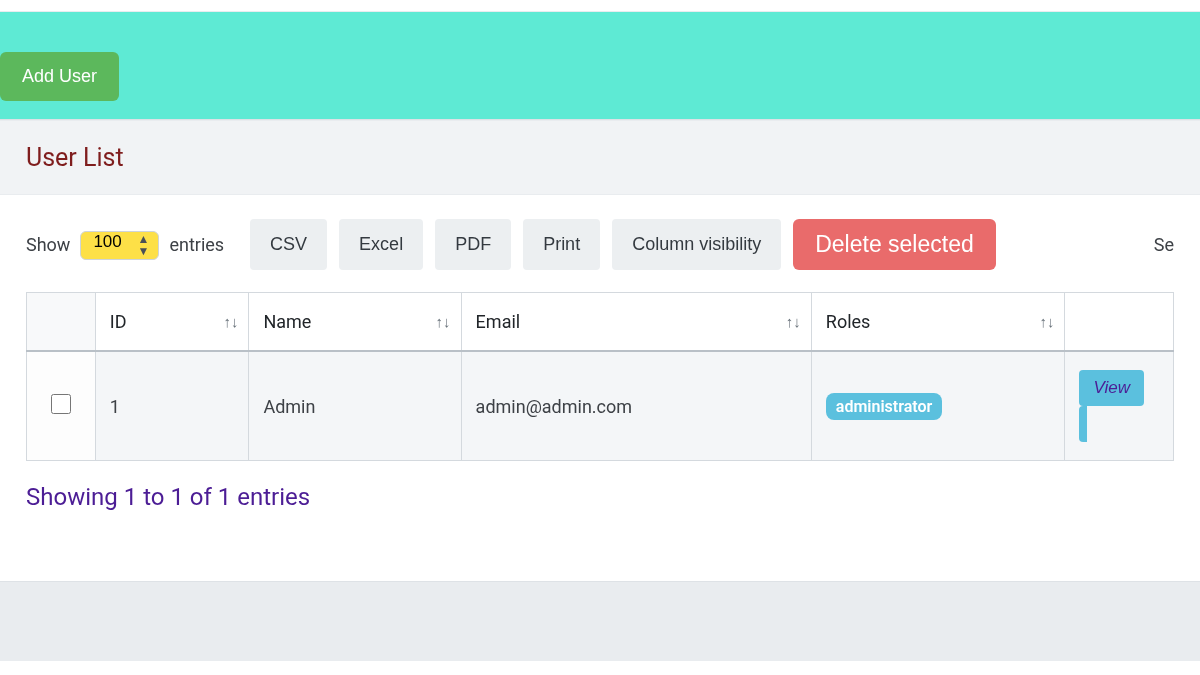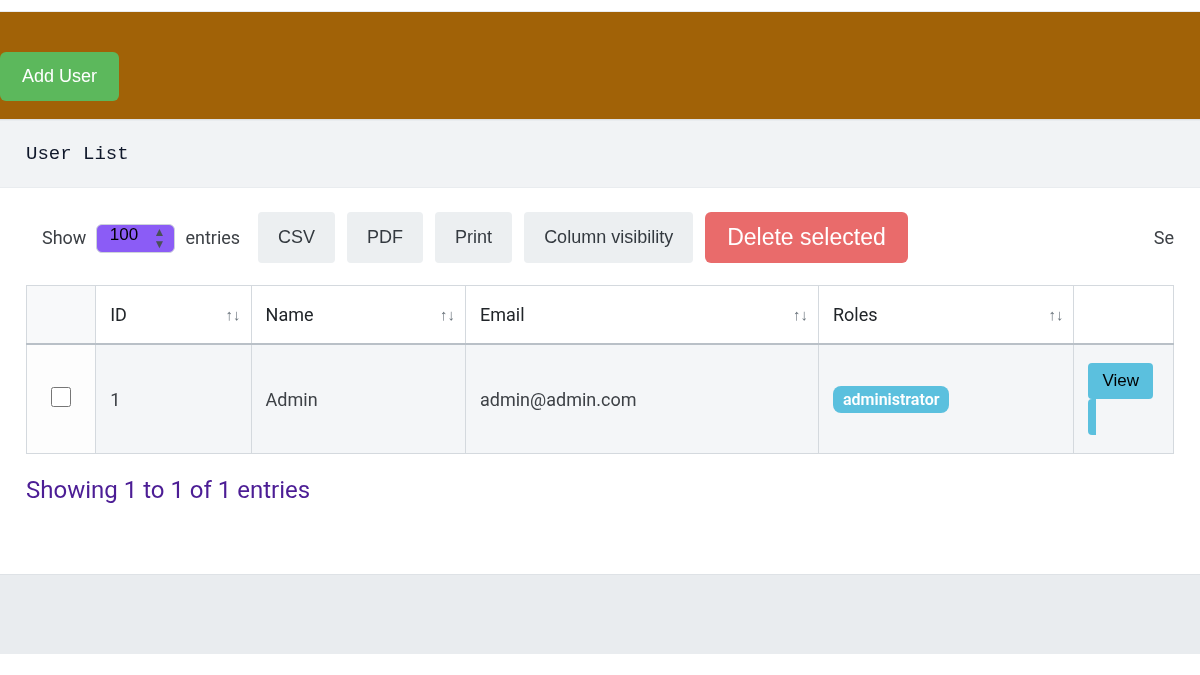--- a/index.html
+++ b/index.html
@@ -1,42 +1,42 @@
 <!DOCTYPE html>
 <html><head>
   <meta charset="utf-8">
   <style>
     * { box-sizing: border-box; margin: 0; padding: 0; }
     body { font-family: -apple-system, BlinkMacSystemFont, "Segoe UI", Roboto, sans-serif; font-size: 18px; color: #212529; background: #fff; width: 1200px; height: 675px; overflow: hidden; }
     .topbar { height: 12px; background: #fff; border-bottom: 1px solid #e9ecef; }
-    .gray-band { background: #a16207; padding: 40px 0 18px 0; border-bottom: 1px solid #dee2e6; }
+    .gray-band { background: #5eead4; padding: 40px 0 18px 0; border-bottom: 1px solid #dee2e6; }
     .add-btn { background: #5cb85c; color: #fff; border: none; border-radius: 6px; padding: 14px 22px; font-size: 18px; cursor: pointer; margin-left: 0; }
     .card-header { background: #f1f3f5; border-top: 1px solid #e9ecef; border-bottom: 1px solid #e9ecef; padding: 22px 26px; }
-    .card-header h2 { font-size: 19px; font-weight: 400; color: #0f172a; font-family: Liberation Mono, monospace; }
+    .card-header h2 { font-size: 25px; font-weight: 400; color: #7f1d1d; }
     .card-body { background: #fff; padding: 24px 26px 40px 26px; }
-    .controls { display: flex; align-items: center; flex-wrap: nowrap; gap: 12px; margin-bottom: 22px; margin-left: 16px; }
+    .controls { display: flex; align-items: center; flex-wrap: nowrap; gap: 20px; margin-bottom: 22px; }
     .length-ctrl { display: flex; align-items: center; gap: 10px; margin-right: 6px; }
     .length-ctrl label { color: #3d4146; }
     .select-wrap { position: relative; display: inline-block; }
-    .select-wrap select { appearance: none; -webkit-appearance: none; border: 1px solid #ced4da; border-radius: 6px; padding: 0 36px 8px 12px; font-size: 17px; background: #8b5cf6; cursor: pointer; text-align: center; }
+    .select-wrap select { appearance: none; -webkit-appearance: none; border: 1px solid #ced4da; border-radius: 6px; padding: 0 36px 8px 12px; font-size: 17px; background: #fde047; cursor: pointer; }
     .select-caret { position: absolute; right: 10px; top: 50%; transform: translateY(-50%); pointer-events: none; font-size: 12px; line-height: 1; color: #495057; }
     .btn-group { display: flex; gap: 12px; }
     .btn-light { background: #eceff1; color: #343a40; border: none; border-radius: 4px; padding: 12px 20px; font-size: 18px; cursor: pointer; }
     .btn-danger { background: #e96b6b; color: #fff; border: none; border-radius: 6px; padding: 12px 22px; font-size: 23px; cursor: pointer; }
     .search-ctrl { margin-left: auto; color: #3d4146; white-space: nowrap; }
     .dt-table { width: 100%; border-collapse: collapse; border: 1px solid #d4d9de; }
     .dt-table thead th { background: #fff; border: 1px solid #d4d9de; border-bottom: 2px solid #b9c0c7; padding: 18px 14px; text-align: left; font-weight: 400; font-size: 18px; color: #212529; position: relative; }
     .dt-table thead th.checkbox-col { width: 70px; background: #f8f9fa; }
     .sort-icons { position: absolute; right: 10px; top: 50%; transform: translateY(-50%); font-size: 15px; color: #6c757d; pointer-events: none; }
     .dt-table tbody td { border: 1px solid #d4d9de; padding: 18px 14px; vertical-align: middle; font-size: 18px; color: #3d4146; }
     .dt-table tbody tr { background: #f4f6f8; }
     .dt-table tbody td.checkbox-cell { background: #fdfdfd; text-align: center; }
     input[type="checkbox"].row-check { width: 20px; height: 20px; cursor: pointer; }
     .badge { display: inline-block; background: #5bc0de; color: #fff; font-size: 16px; font-weight: 600; padding: 4px 10px; border-radius: 8px; }
-    .btn-info { background: #5bc0de; color: #000000; border: none; border-radius: 4px; padding: 8px 14px; font-size: 17px; cursor: pointer; margin-right: 6px; }
+    .btn-info { background: #5bc0de; color: #4c1d95; border: none; border-radius: 4px; padding: 8px 14px; font-size: 17px; cursor: pointer; margin-right: 15px; font-style: italic; }
     .btn-info-part { background: #5bc0de; width: 8px; height: 36px; border-radius: 4px 0 0 4px; display: inline-block; vertical-align: middle; }
     .info-text { margin-top: 22px; color: #4c1d95; font-size: 24px; }
     .footer-band { background: #e9ecef; height: 80px; border-top: 1px solid #dee2e6; margin-top: 30px; }
     .col-id { width: 160px; }
     .col-name { width: 220px; }
     .col-email { width: 360px; }
     .col-roles { width: 260px; }
   </style>
 </head>
 <body>
@@ -60,20 +60,21 @@
         <select>
           <option>100</option>
         </select>
         <span class="select-caret">▲<br>▼</span>
       </span>
       <label>entries</label>
     </div>
 
     <div class="btn-group">
       <button class="btn-light">CSV</button>
+      <button class="btn-light">Excel</button>
       <button class="btn-light">PDF</button>
       <button class="btn-light">Print</button>
       <button class="btn-light">Column visibility</button>
       <button class="btn-danger">Delete selected</button>
     </div>
 
     <div class="search-ctrl">Se</div>
   </div>
 
   <table class="dt-table">

